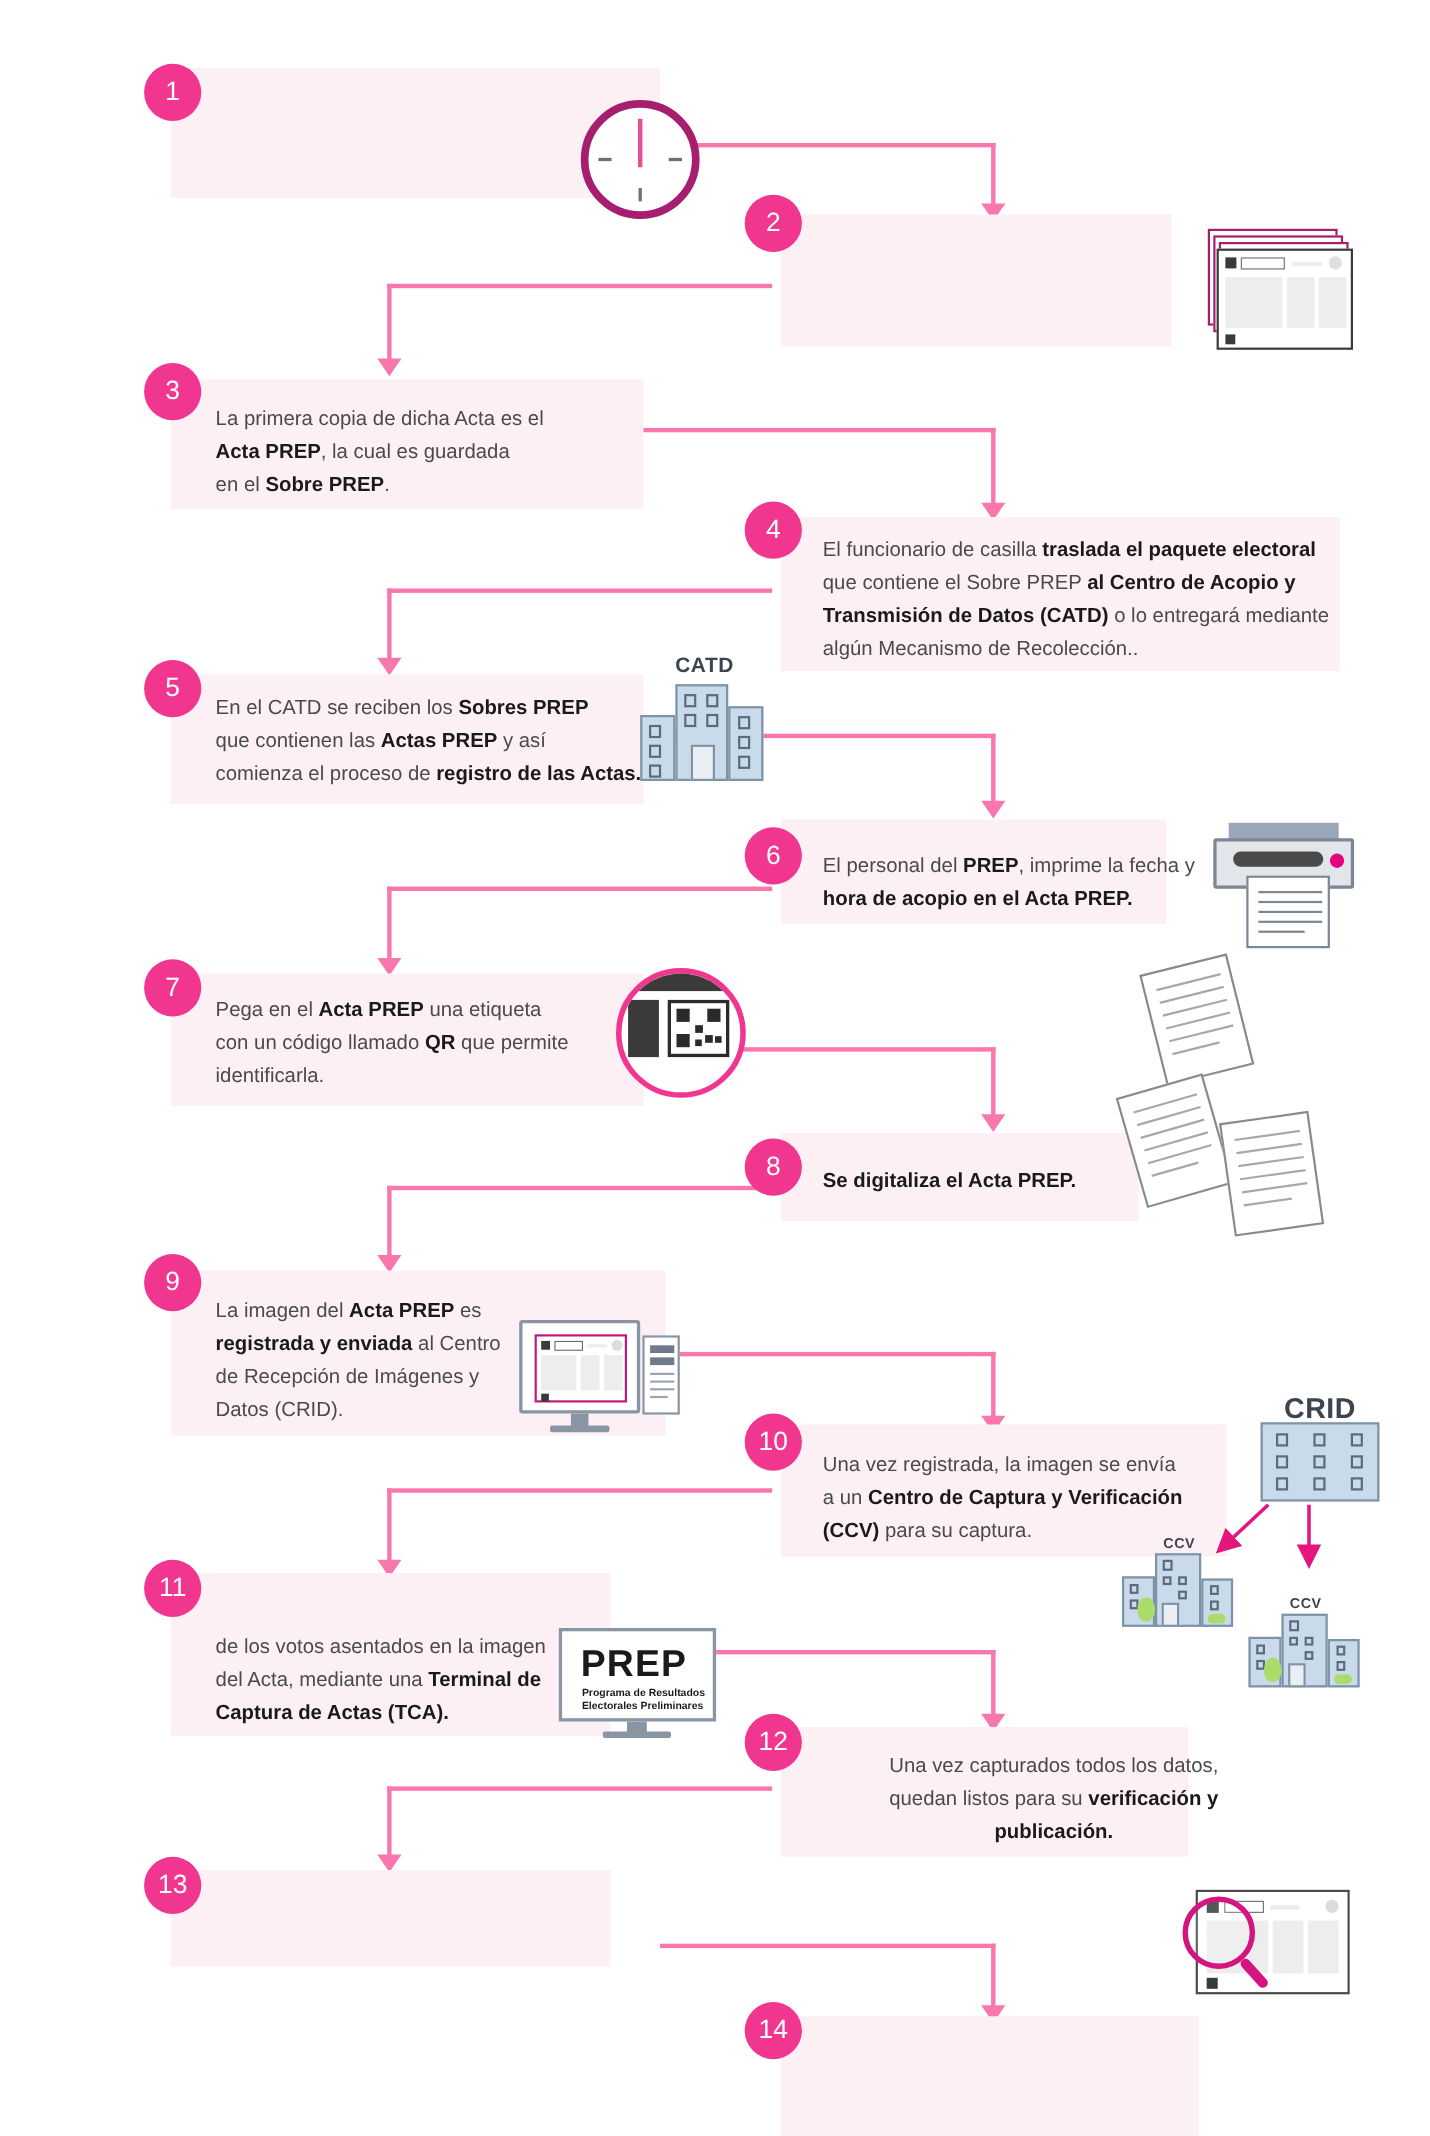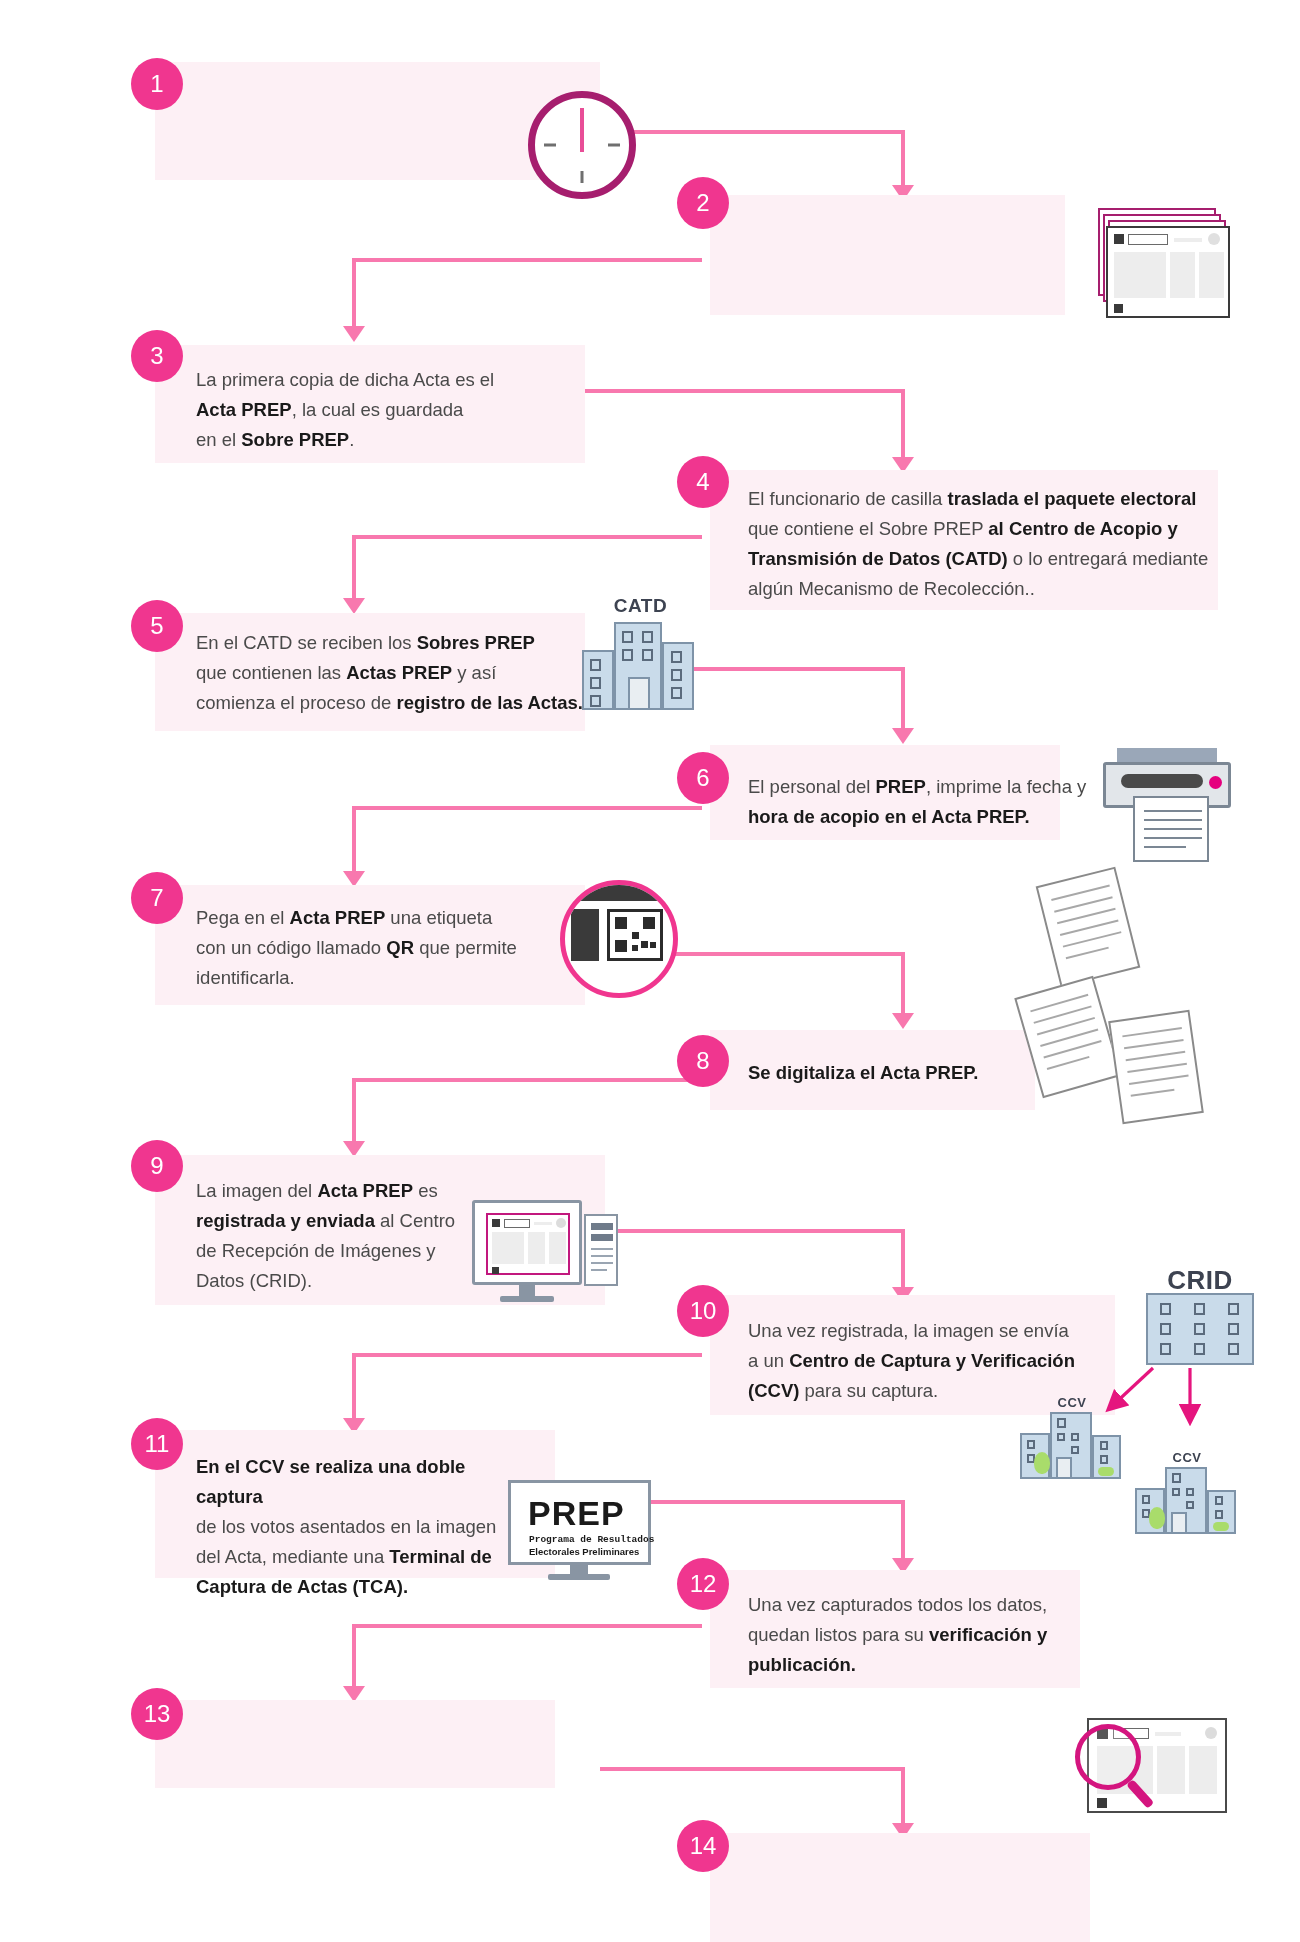--- a/index.html
+++ b/index.html
@@ -406,34 +406,34 @@
     <div class="bdoor" style="left:36px; top:62px; width:16px; height:22px;"></div>
     <div class="bldg-body" style="left:72px; top:40px; width:29px; height:44px;"></div>
     <div class="bwin dk" style="left:80px; top:46px; width:8px; height:9px;"></div>
     <div class="bwin dk" style="left:80px; top:60px; width:8px; height:9px;"></div>
     <div style="position:absolute; left:14px; top:57px; width:16px; height:22px; border-radius:50% 50% 45% 45%; background:#A9DC6B;"></div>
     <div style="position:absolute; left:78px; top:72px; width:16px; height:9px; border-radius:8px; background:#A9DC6B;"></div>
   </div>
 
   <div class="bubble" style="left:155px; top:1430px; width:400px; height:148px;"></div>
   <div class="badge" style="left:131px; top:1418px;">11</div>
-  <div class="txt" style="left:196px; top:1452px; width:340px;"><b>En el CCV se realiza una doble captura</b><br>de los votos asentados en la imagen<br>del Acta, mediante una <b>Terminal de</b><br><b>Captura de Actas (TCA).</b></div>
+  <div class="txt" style="left:196px; top:1452px; width:340px;"><br>de los votos asentados en la imagen<br>del Acta, mediante una <b>Terminal de</b><br><b>Captura de Actas (TCA).</b></div>
 
   <div class="art" style="left:508px; top:1480px; width:150px; height:110px;">
     <div class="prep-screen" style="left:0px; top:0px; width:143px; height:85px;"></div>
     <div class="prep-logo" style="left:20px; top:14px;">PREP</div>
-    <div class="prep-sub" style="left:21px; top:54px;font-family:Liberation Mono, monospace;">Programa de Resultados</div>
+    <div class="prep-sub" style="left:21px; top:54px;">Programa de Resultados</div>
     <div class="prep-sub" style="left:21px; top:66px;">Electorales  Preliminares</div>
     <div class="prep-stand" style="left:62px; top:85px; width:18px; height:10px;"></div>
     <div class="prep-stand" style="left:40px; top:94px; width:62px; height:6px; border-radius:2px;"></div>
   </div>
 
   <div class="bubble" style="left:710px; top:1570px; width:370px; height:118px;"></div>
   <div class="badge" style="left:677px; top:1558px;">12</div>
-  <div class="txt" style="left:748px; top:1590px; width:340px;">Una vez capturados todos los datos,<br>quedan listos para su <b>verificación y</b><br><b>publicación.</b></div>
+  <div class="txt" style="left:788px; top:1590px; width:340px;text-align:center;">Una vez capturados todos los datos,<br>quedan listos para su <b>verificación y</b><br><b>publicación.</b></div>
 
   <div class="bubble" style="left:155px; top:1700px; width:400px; height:88px;"></div>
   <div class="badge" style="left:131px; top:1688px;">13</div>
 
   <div class="bubble" style="left:710px; top:1833px; width:380px; height:118px;"></div>
   <div class="badge" style="left:677px; top:1820px;">14</div>
 
   <div class="art" style="left:1075px; top:1718px; width:160px; height:120px;">
     <div class="mg-doc" style="left:12px; top:0px; width:140px; height:95px;">
       <div class="mg-cell" style="left:8px; top:8px; width:11px; height:11px; background:#3a3a3a;"></div>

